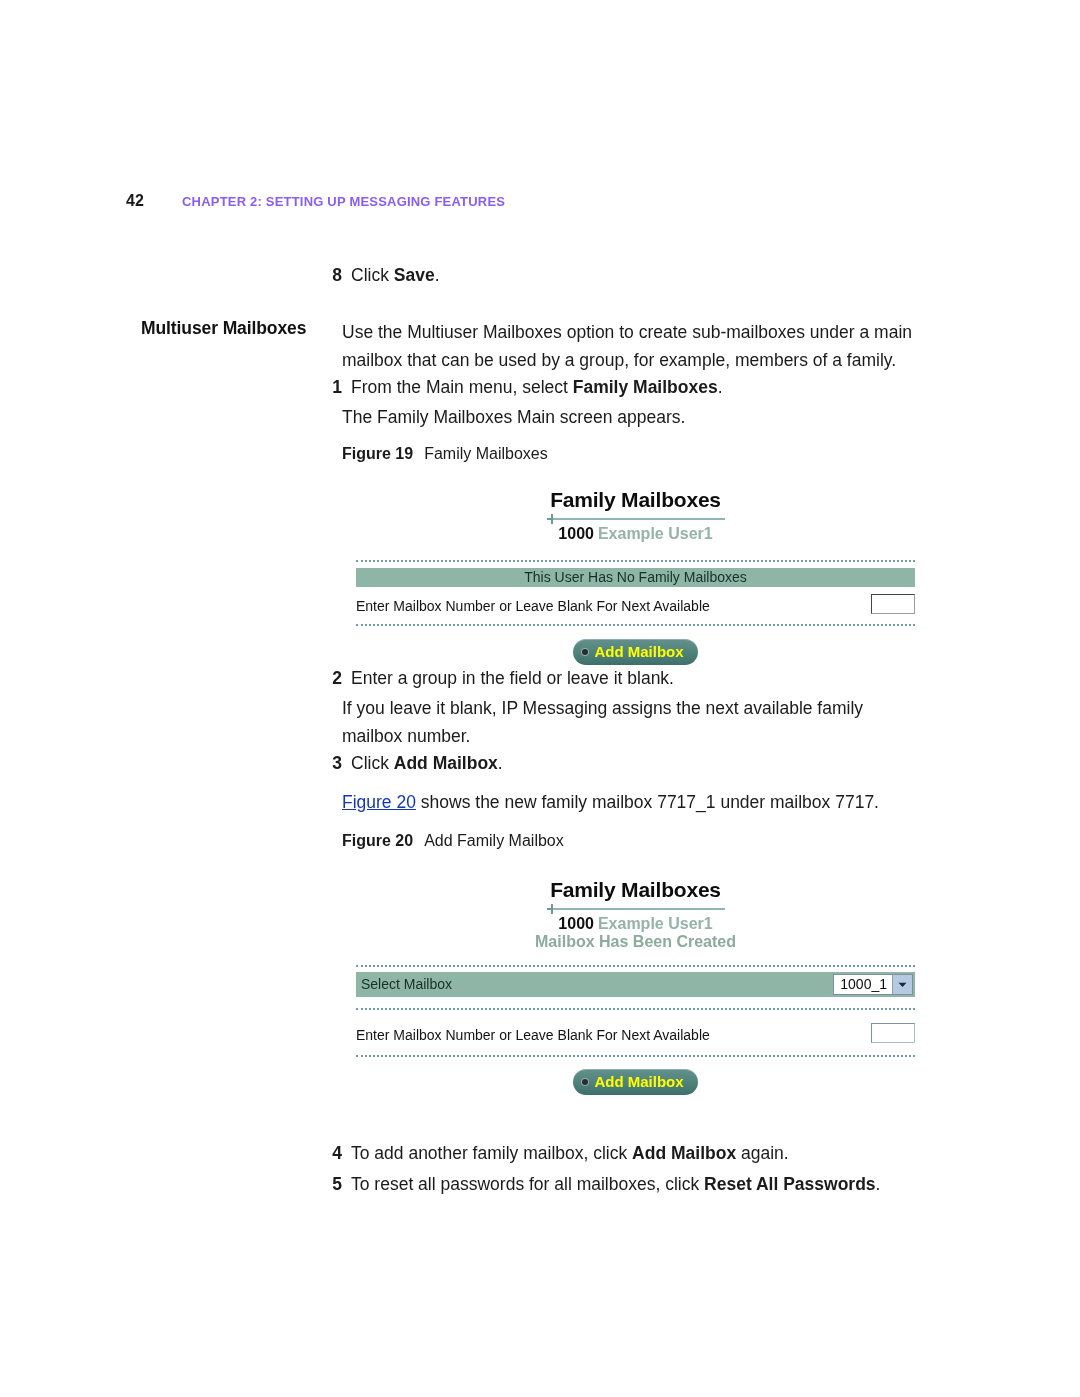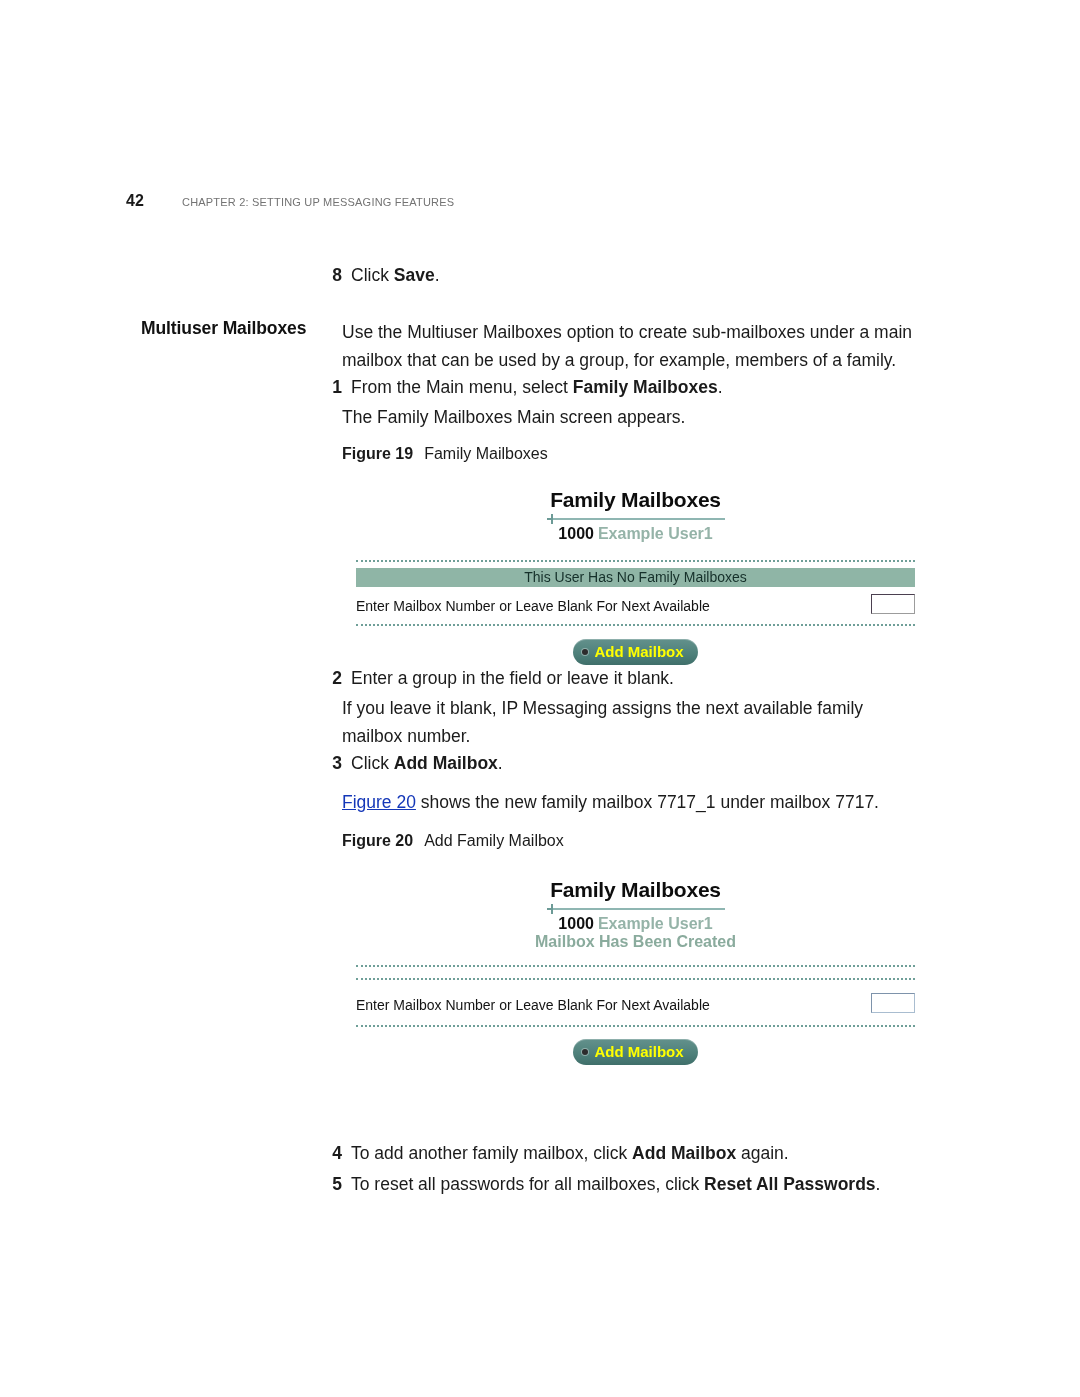--- a/index.html
+++ b/index.html
@@ -29,24 +29,25 @@
     display: flex;
     align-items: baseline;
   }
   .run-head-num {
     font-weight: bold;
     font-size: 16px;
     color: #1a1a1a;
     width: 56px;
   }
   .run-head-title {
-    font-size: 11px;
+    font-size: 13px;
     letter-spacing: .2px;
-    color: #737373;
+    color: #8b5cf6;
     font-variant: small-caps;
+    font-weight: bold;
   }
 
   
   .sidelabel {
     position: absolute;
     left: 141px;
     width: 180px;
     text-align: left;
     font-weight: bold;
     font-size: 17.5px;
@@ -347,20 +348,31 @@
 
     <div class="shot-sub">
       <span class="sub-num">1000</span><span class="sub-name">Example User1</span>
     </div>
     <div class="shot-sub">
       <span class="sub-msg">Mailbox Has Been Created</span>
     </div>
 
     <div class="dotrule" style="margin-top:14px;"></div>
 
+    <div class="greenbar left" style="margin-top:5px; height:25px; line-height:25px;">
+      <span>Select Mailbox</span>
+      <span class="selbox" style="position:absolute; right:2px; top:2px;">
+        <span class="val">1000_1</span>
+        <span class="arrow">
+          <svg width="9" height="6" viewBox="0 0 9 6">
+              <path d="M0.5 0.8 L4.5 5 L8.5 0.8 Z" fill="#16283c"></path>
+            </svg>
+        </span>
+      </span>
+    </div>
 
 
     <div class="dotrule" style="margin-top:11px;"></div>
 
     <div class="fieldrow" style="margin-top:11px; height:22px;">
       <span class="lbl">Enter Mailbox Number or Leave Blank For Next Available</span>
       <span class="textbox blue"></span>
     </div>
 
     <div class="dotrule" style="margin-top:12px;"></div>

